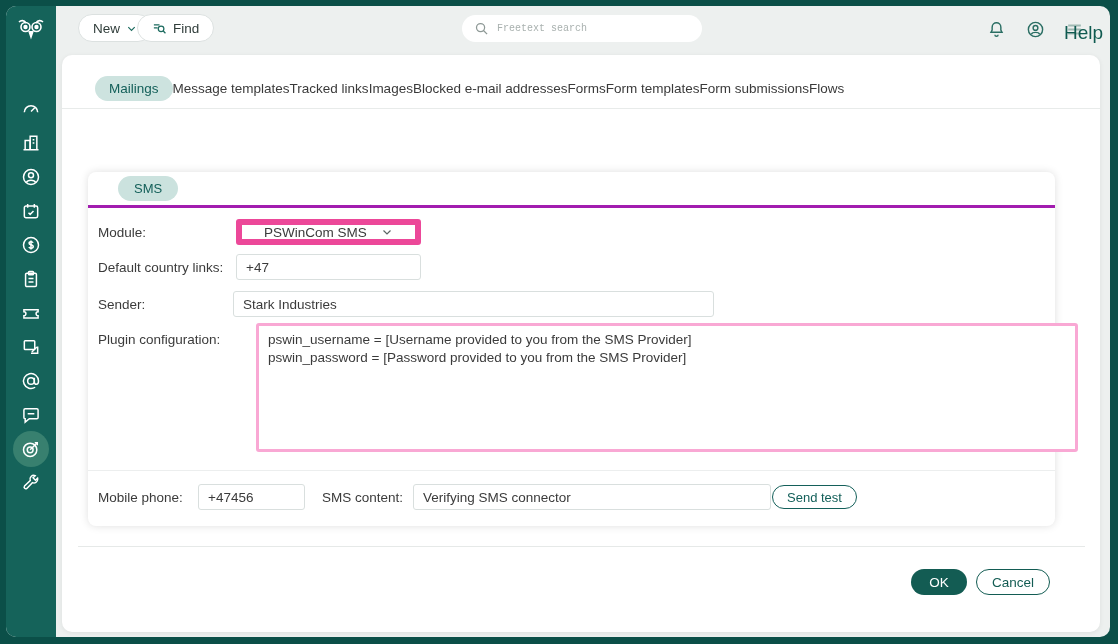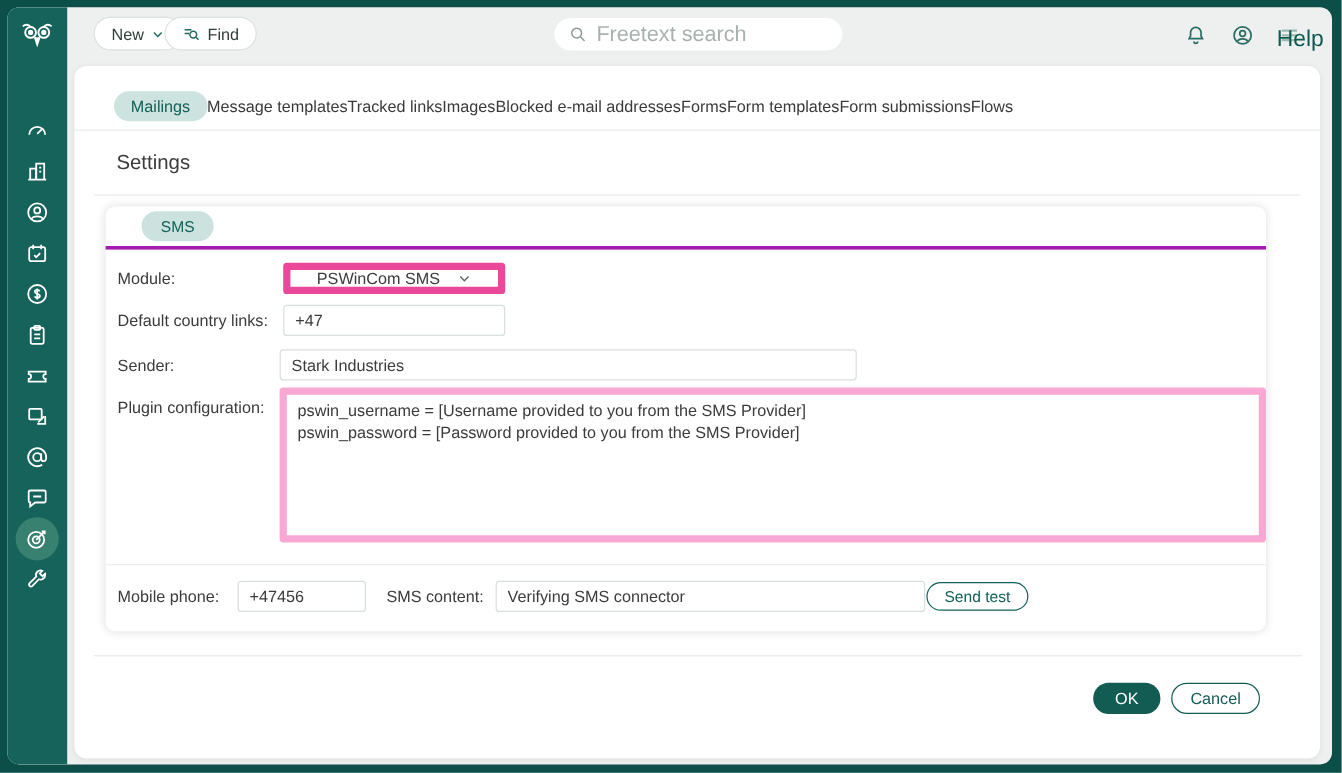--- a/index.html
+++ b/index.html
@@ -23,22 +23,22 @@
   
   .topbar { position:absolute; left:50px; right:0; top:0; height:49px; }
   .pill-btn { position:absolute; display:inline-flex; align-items:center; gap:6px;
               background:#fff; border:1px solid #dce1e0; border-radius:15px; height:28px;
               padding:0 14px; font-size:13.5px; color:#303d3a; cursor:pointer; }
   .btn-new { left:22px; top:8px; }
   .btn-find { left:81px; top:8px; }
   .search { position:absolute; left:406px; top:9px; width:240px; height:27px;
             background:#fff; border:none; border-radius:14px; display:flex; align-items:center;
             padding:0 12px; gap:8px; color:#9aa3a1; }
-  .search input { border:none; outline:none; flex:1; font-size:18px; color:#0f766e;
-            font-family:Liberation Sans, sans-serif; background:transparent; }
+  .search input { border:none; outline:none; flex:1; font-size:10px; color:#0f766e;
+            font-family:Liberation Mono, monospace; background:transparent; }
   .search input::placeholder { color:#a9b1af; }
   .top-ico { position:absolute; top:14px; color:#2a6e63; cursor:pointer; }
   .help { position:absolute; top:16px; left:1008px; font-size:19px; color:#0f5a50; cursor:pointer; }
 
   
   .panel { position:absolute; left:56px; top:49px; width:1038px; height:577px;
            background:#fff; border-radius:10px; box-shadow:0 1px 5px rgba(0,0,0,.07); }
 
   .tabs { display:flex; align-items:center; padding:14px 0 0 33px; height:54px;
           border-bottom:1px solid #e8ebea; }
@@ -57,23 +57,23 @@
   .sms-pill { background:#cbe2de; color:#14605a; font-size:13px; border-radius:14px;
               padding:5px 16px; cursor:pointer; }
 
   .frm-label { position:absolute; left:10px; font-size:13.5px; color:#3b3b3b; }
   .frm-input { position:absolute; height:26px; border:1px solid #d9dfde; border-radius:3px;
                font-size:13.5px; color:#3b3b3b; padding:0 9px;
                font-family:"Liberation Sans",sans-serif; outline:none; background:#fff; }
   .frm-select { position:absolute; height:26px; border:6px solid #ec4899; border-radius:3px;
                display:flex; align-items:center; justify-content:space-between;
                font-size:13.5px; color:#3b3b3b; padding:0 22px; background:#fff; cursor:pointer; }
-  .frm-textarea { position:absolute; border:6px solid #f9a8d4; border-radius:3px;
+  .frm-textarea { position:absolute; border:3px solid #f9a8d4; border-radius:3px;
                font-size:13.5px; color:#3b3b3b; padding:5px 9px; resize:none;
-               font-family:"Liberation Sans",sans-serif; outline:none; line-height:1.35; }
+               font-family:"Liberation Sans",sans-serif; outline:none; line-height:1.35;margin-left:23px; }
   .card-divider { position:absolute; left:0; right:0; top:298px; border-top:1px solid #eceeee; }
 
   .send-test { position:absolute; left:684px; top:313px; height:24px; padding:0 14px;
                border:1.5px solid #14605a; border-radius:12px; background:#fff;
                color:#14605a; font-size:13px; display:inline-flex; align-items:center; cursor:pointer; }
 
   .foot-divider { position:absolute; left:16px; right:15px; top:491px; border-top:1px solid #e6e9e8; }
   .btn-ok { position:absolute; left:849px; top:514px; width:56px; height:26px; border:none;
             background:#135c53; color:#fff; border-radius:13px; font-size:13.5px; cursor:pointer;
             font-family:"Liberation Sans",sans-serif; }
@@ -266,23 +266,20 @@
       <span class="tab">Message templates</span>
       <span class="tab">Tracked links</span>
       <span class="tab">Images</span>
       <span class="tab">Blocked e-mail addresses</span>
       <span class="tab">Forms</span>
       <span class="tab">Form templates</span>
       <span class="tab">Form submissions</span>
       <span class="tab">Flows</span>
     </div>
 
-    <div class="page-head">
-      <span class="page-title">Settings</span>
-    </div>
 
     <div class="card">
       <div class="card-tabs">
         <span class="sms-pill">SMS</span>
       </div>
 
       <span class="frm-label" style="top:53px">Module:</span>
       <div class="frm-select" style="left:148px; top:47px; width:185px">
         <span>PSWinCom SMS</span>
         <span>

